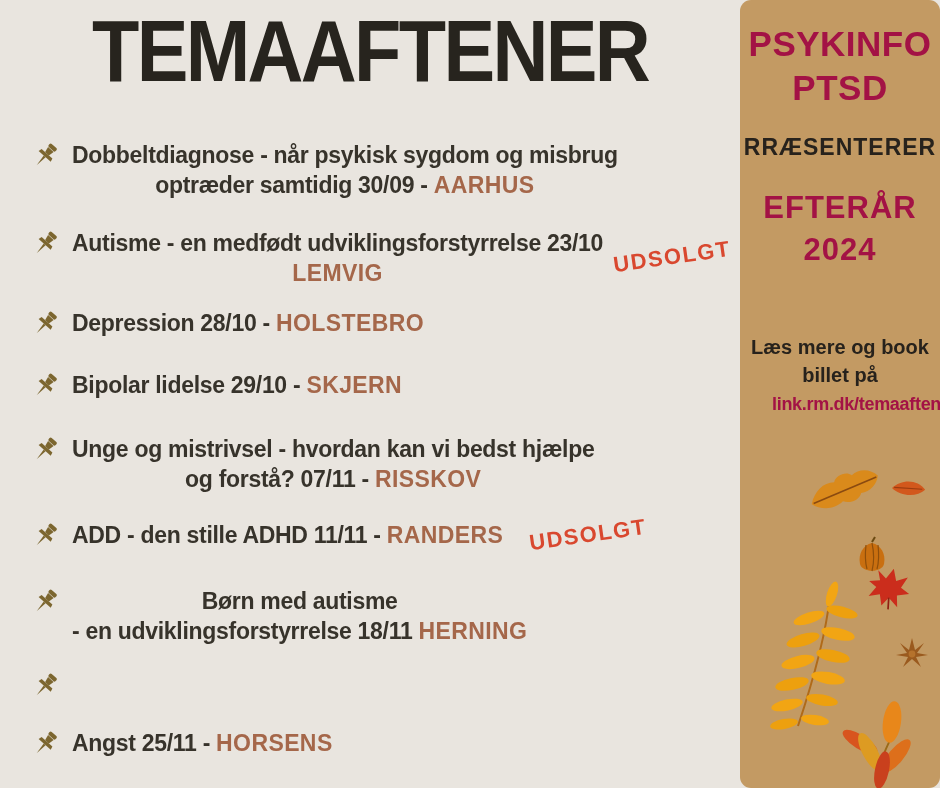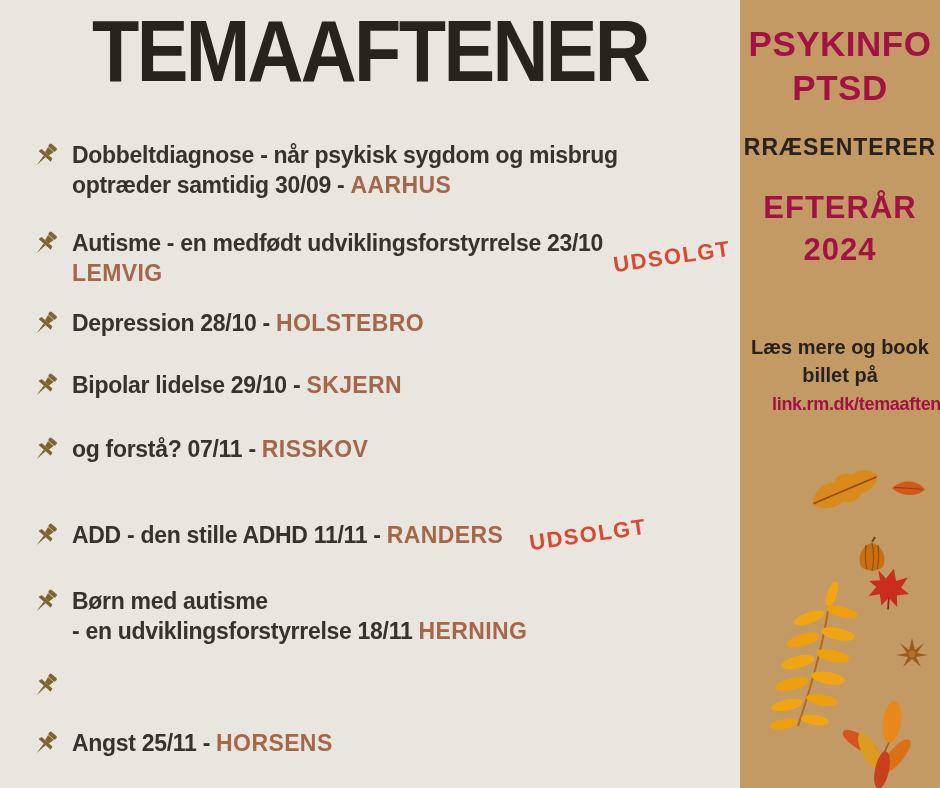--- a/index.html
+++ b/index.html
@@ -25,37 +25,38 @@
     white-space:nowrap;
   }
   .event {
     position:absolute; left:30px; width:700px;
     display:flex; align-items:flex-start; gap:12px;
   }
   .pin { flex:0 0 30px; margin-top:1px; }
   .pin svg { width:30px; height:30px; display:block; }
   .lines {
     font-size:23px; line-height:30px; font-weight:bold;
-    letter-spacing:-0.3px; color:#37332b;
+    letter-spacing:-0.3px; color:#37332b;text-align:center;
   }
   .city { color:#a5674a; letter-spacing:0.4px; }
   .badge {
     display:inline-block;
     color:#d9482f; font-weight:bold;
     font-size:22px; letter-spacing:1.5px;
     transform:rotate(-8deg);
   }
   .badge-abs { position:absolute; left:583px; top:16px; }
   .badge-inline { margin-left:26px; transform:rotate(-8deg) translateY(-1px); }
   
   .sidebar {
     position:absolute; top:0; right:0;
     width:200px; height:788px;
     background:#c39a63;
     text-align:center;
+    border-radius:11px;
   }
   .brand {
     margin-top:22px;
     font-size:35px; line-height:44px; font-weight:bold;
     color:#a31245; letter-spacing:0.5px;
   }
   .presents {
     margin-top:24px;
     font-size:23px; font-weight:bold;
     color:#27221c; letter-spacing:1px;
@@ -158,20 +159,21 @@
         <svg viewBox="0 0 24 24">
             <g transform="rotate(42 12 12)" fill="#7c662f">
               <rect x="8.3" y="1.2" width="7.4" height="3.4" rx="1.2"></rect>
               <path d="M9 5h6l-1 4.6h-4z"></path>
               <path d="M6.2 9.6h11.6l.7 2.8H5.5z"></path>
               <path d="M11 12.4L12 22l1-9.6z"></path>
             </g>
           </svg>
       </span>
       <div class="lines">
+        <div><span>Unge og mistrivsel - hvordan kan vi bedst hjælpe</span></div>
         <div><span>og forstå? 07/11 - </span><span class="city">RISSKOV</span></div>
       </div>
     </div>
 
     <div class="event" style="top:520px">
       <span class="pin">
         <svg viewBox="0 0 24 24">
             <g transform="rotate(42 12 12)" fill="#7c662f">
               <rect x="8.3" y="1.2" width="7.4" height="3.4" rx="1.2"></rect>
               <path d="M9 5h6l-1 4.6h-4z"></path>

